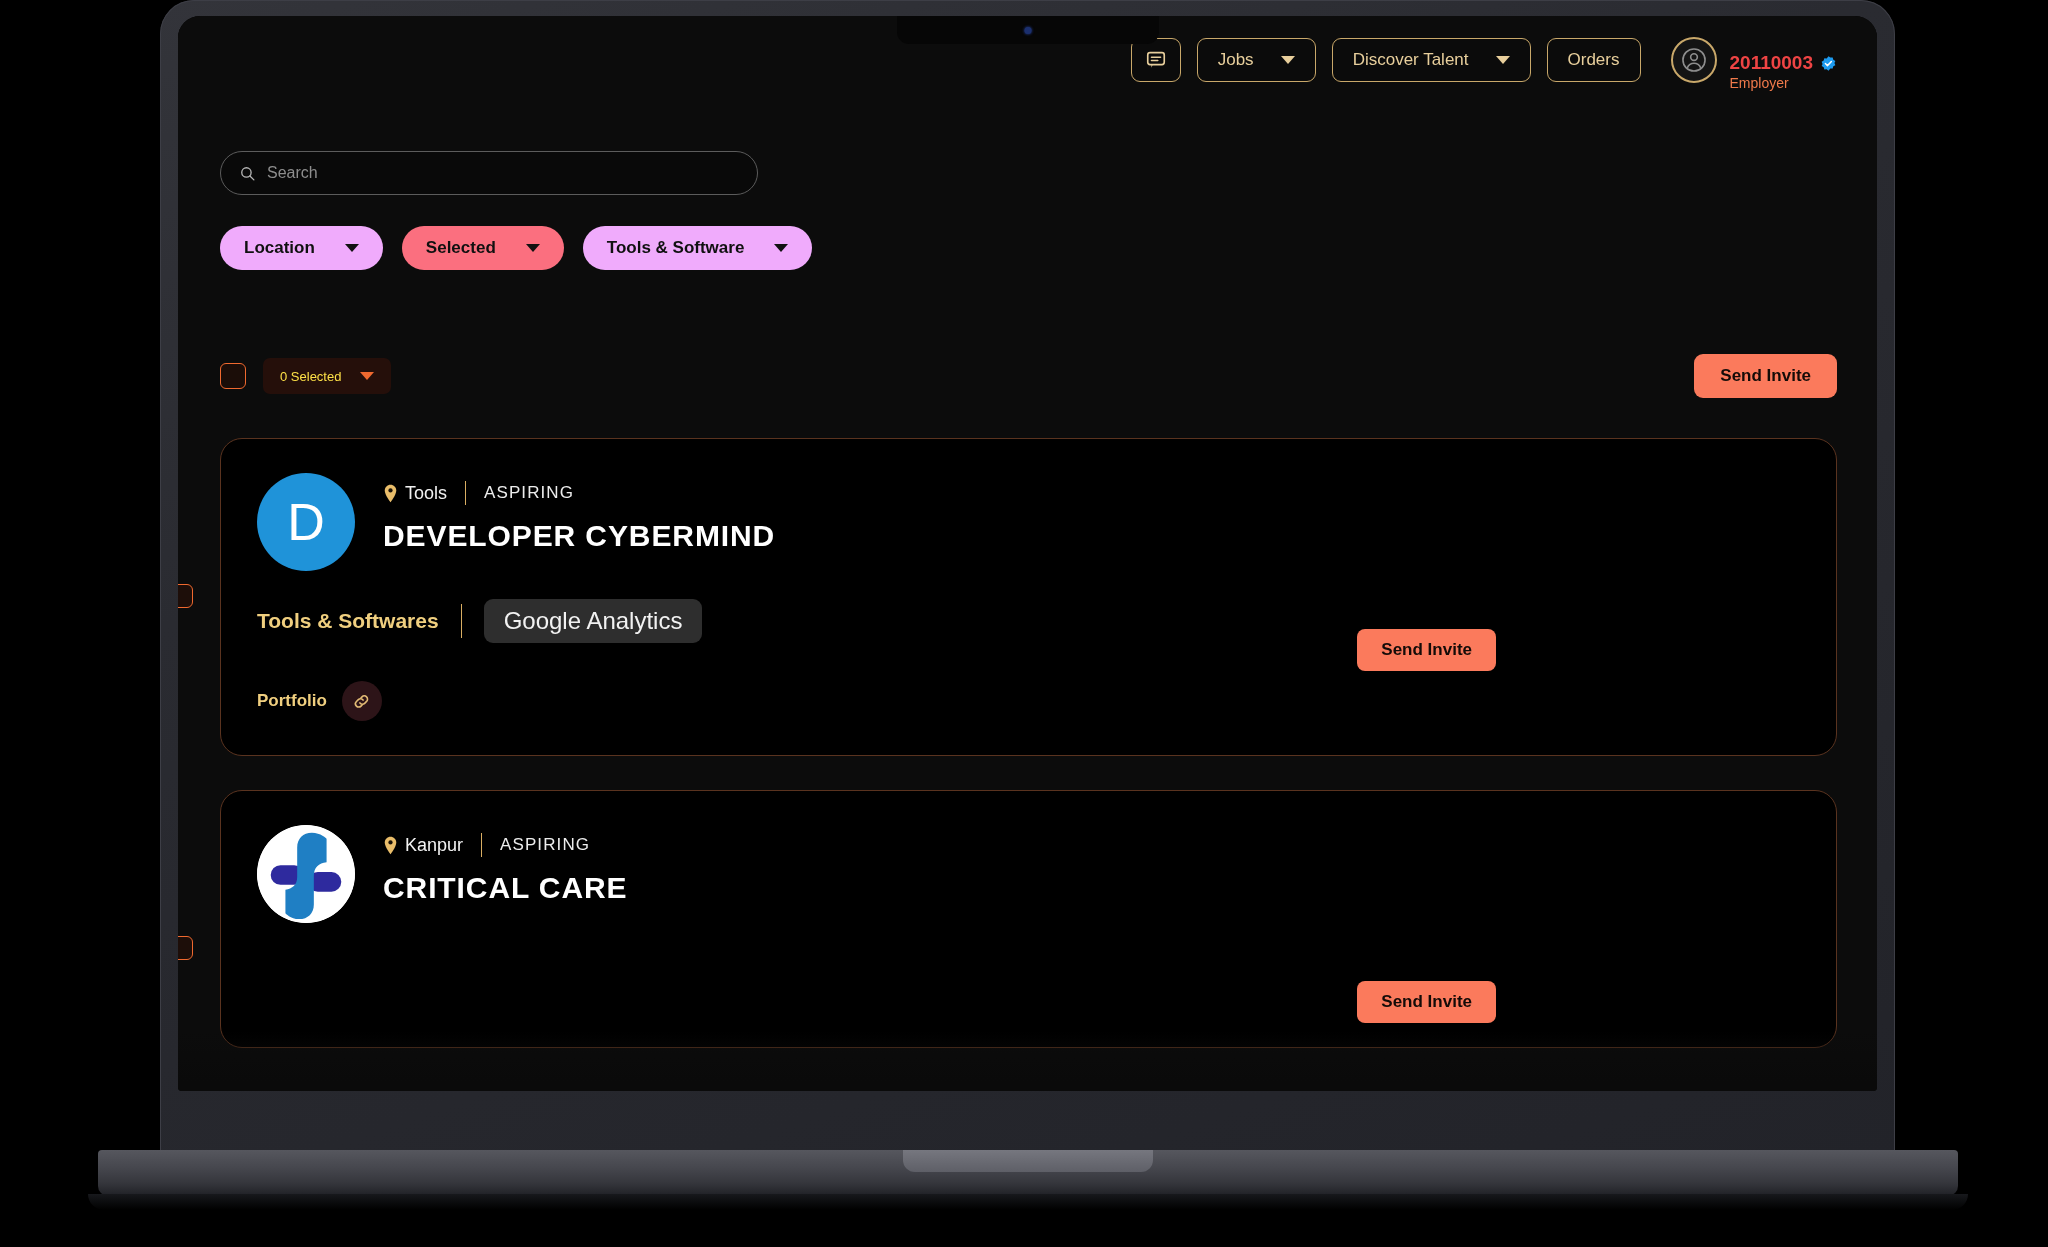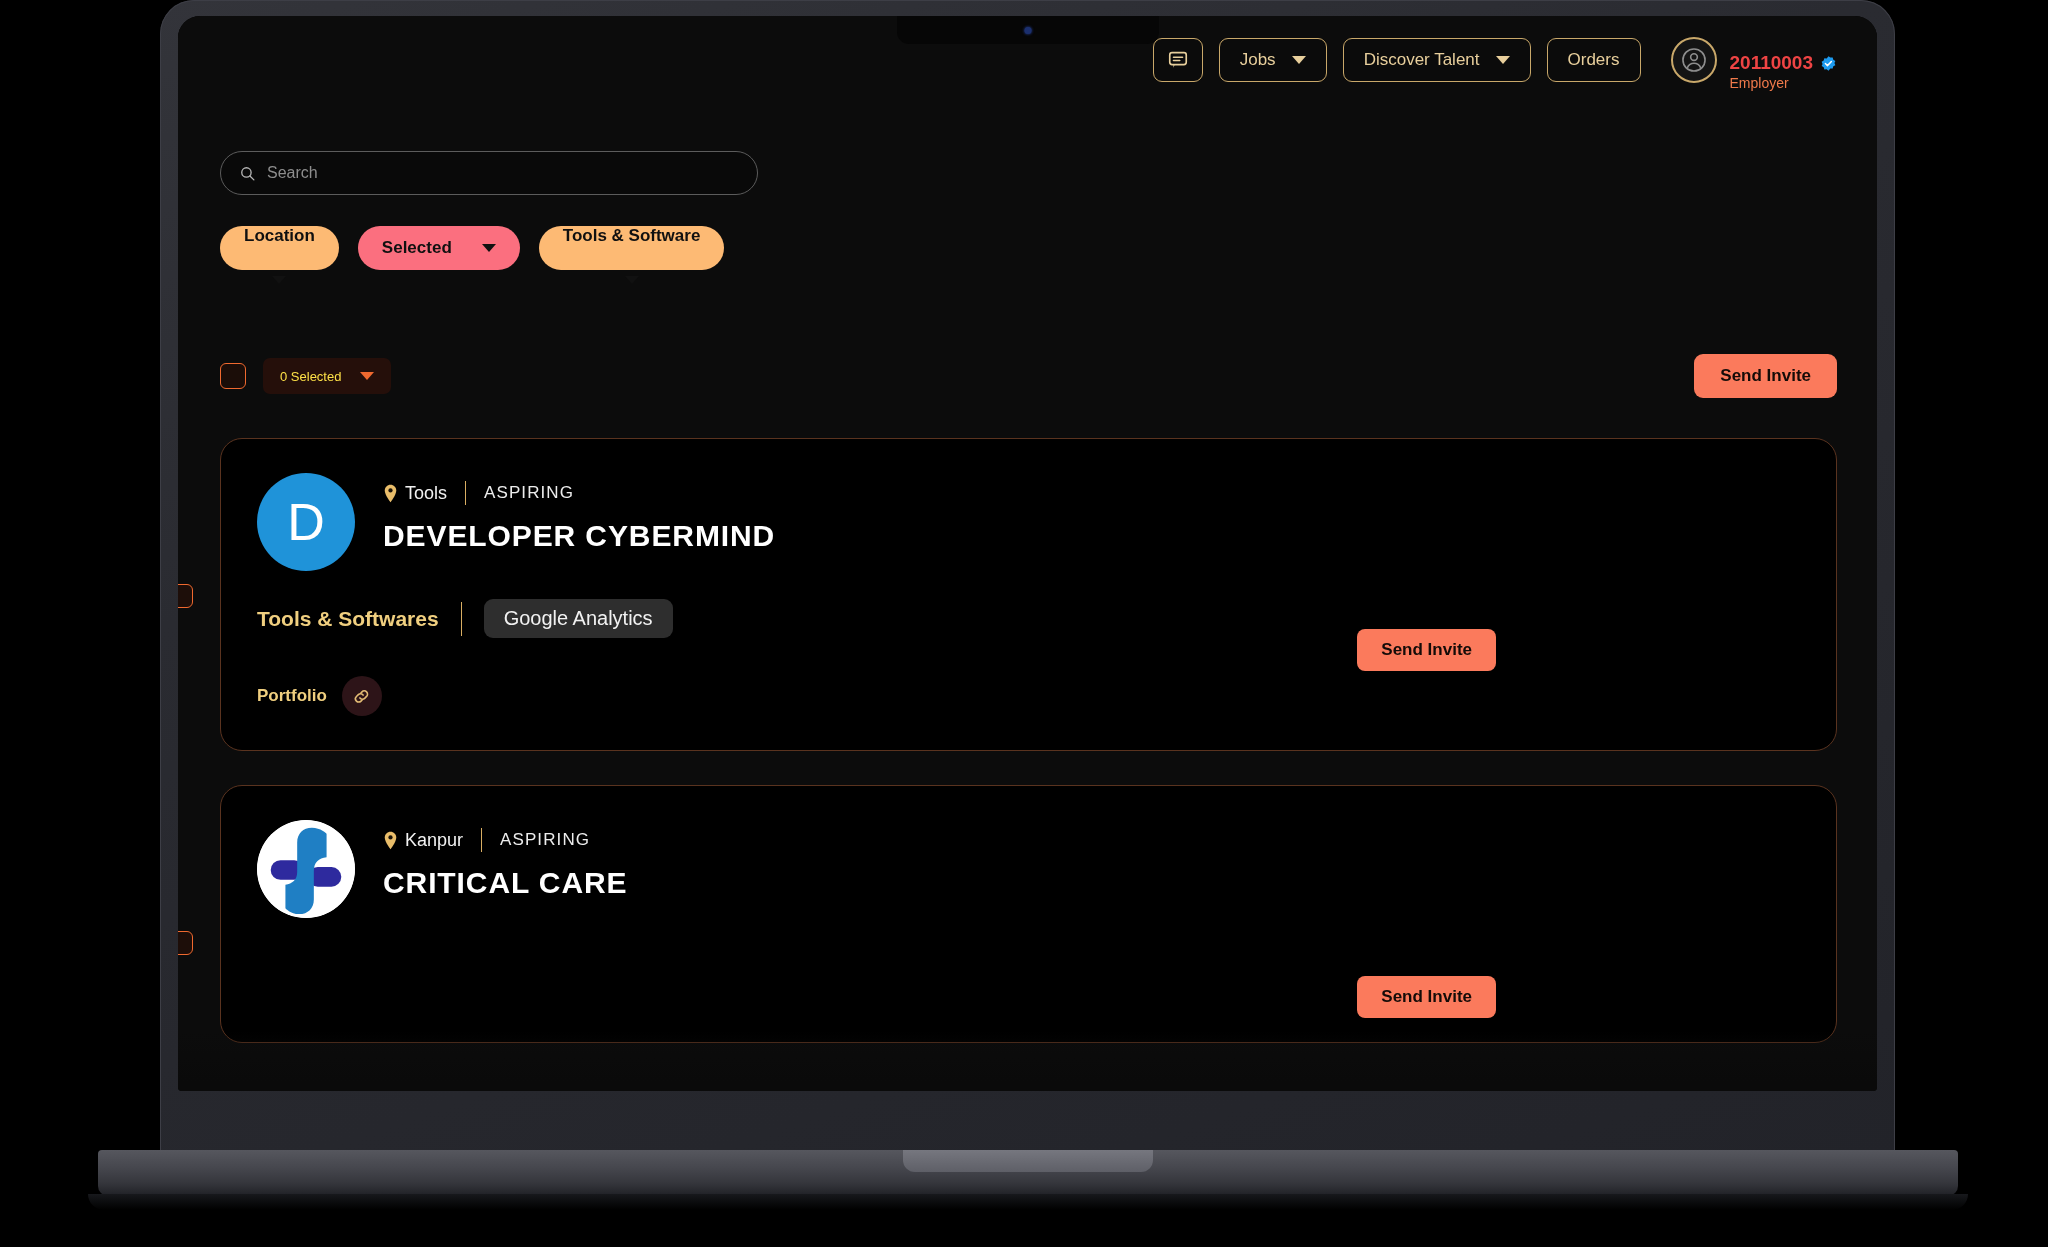--- a/index.html
+++ b/index.html
@@ -179,21 +179,21 @@
     height: 44px;
     border: 1px solid #c9a86a;
     border-radius: 9px;
     background: #0b0b0b;
     color: #e8cf9c;
     font-size: 17px;
     font-weight: 500;
     padding: 0 20px;
     display: flex;
     align-items: center;
-    gap: 16px;
+    gap: 27px;
     cursor: pointer;
     white-space: nowrap;
   }
 
   .caret {
     width: 0; height: 0;
     border-left: 7px solid transparent;
     border-right: 7px solid transparent;
     border-top: 8px solid #e8cf9c;
   }
@@ -280,21 +280,21 @@
     align-items: center;
     justify-content: space-between;
     gap: 30px;
     padding: 0 24px;
     font-size: 17px;
     font-weight: 700;
     color: #101010;
     cursor: pointer;
     white-space: nowrap;
   }
-  .pill.gold { background: #fdba74; flex-direction: column; }
+  .pill.gold { background: #f0abfc; }
   .pill.pink { background: #fb6f7f; }
 
   .selectbar {
     display: flex;
     align-items: center;
     margin-top: 84px;
   }
   .cb-outer {
     width: 26px; height: 26px;
     border: 1.6px solid #f0692f;
@@ -420,21 +420,21 @@
     margin-top: 28px;
   }
   .tools-label {
     color: #f0cf7f;
     font-size: 21px;
     font-weight: 700;
   }
   .tool-chip {
     background: #2e2e2e;
     color: #f2f2f2;
-    font-size: 20px;
+    font-size: 24px;
     border-radius: 9px;
     padding: 8px 20px;
   }
 
   .portfolio-row {
     display: flex;
     align-items: center;
     gap: 15px;
     margin-top: 38px;
   }

